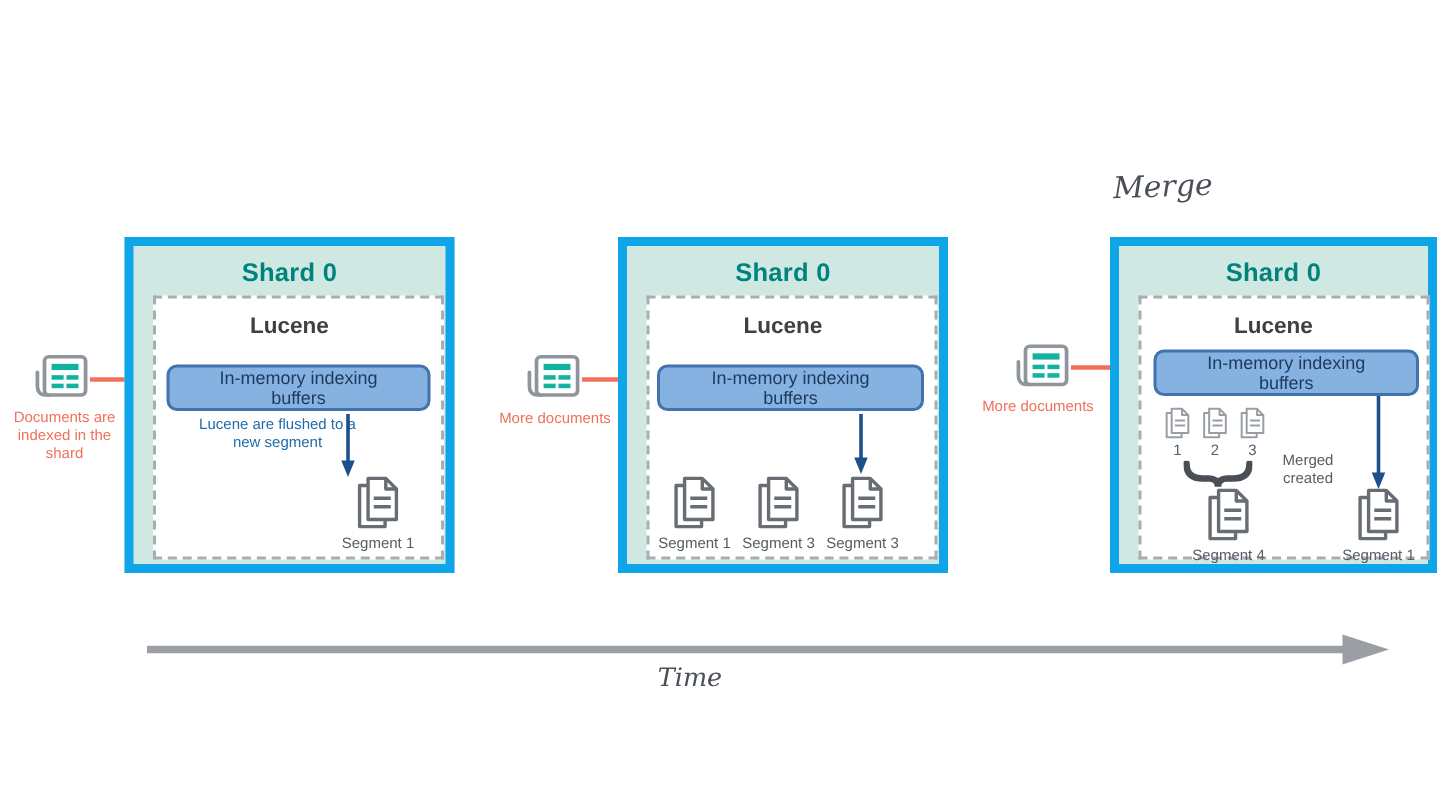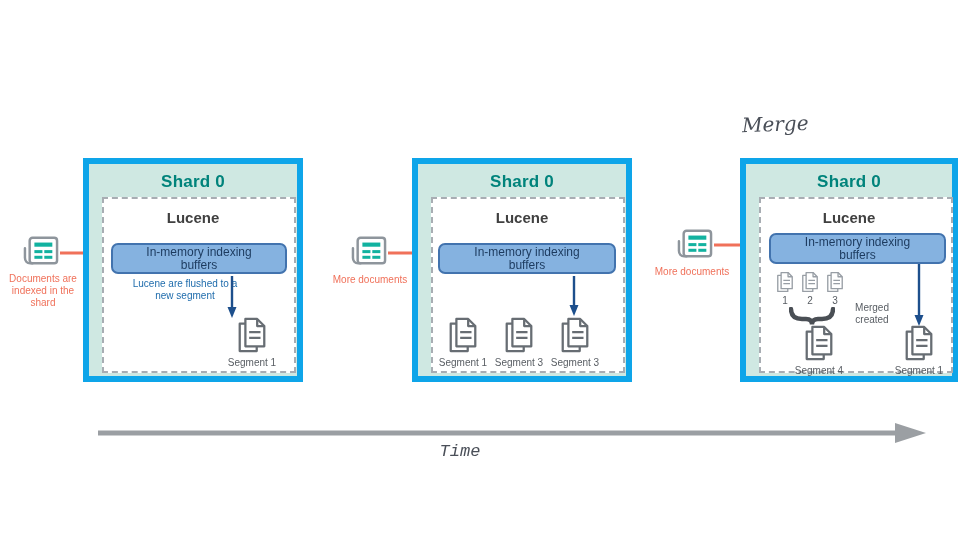--- a/index.html
+++ b/index.html
@@ -44,21 +44,21 @@
 
   
   .incoming-caption{
     position:absolute;text-align:center;font-size:10px;line-height:12px;color:#f0715a;
   }
 
   .hand{
     font-family:"DejaVu Serif",serif;font-style:italic;color:#4a4f58;
   }
   .merge-hand{position:absolute;font-size:20px;transform:rotate(-2deg);}
-  .time-hand{position:absolute;font-size:17px;text-align:center;font-family:Liberation Mono, monospace;}
+  .time-hand{position:absolute;font-size:17px;text-align:center;}
 </style>
 </head>
 <body>
 
 <svg width="0" height="0" style="position:absolute" aria-hidden="true">
   <defs>
 
     <symbol id="icon-news" viewBox="0 0 40 36">
       <path d="M11 30 H8.5 C5 30 3 27.5 3 24 V14" fill="none" stroke="#8e959c" stroke-width="2.6" stroke-linecap="round"></path>
       <rect x="8" y="3" width="29" height="27" rx="3" fill="#ffffff" stroke="#8e959c" stroke-width="2.6"></rect>

